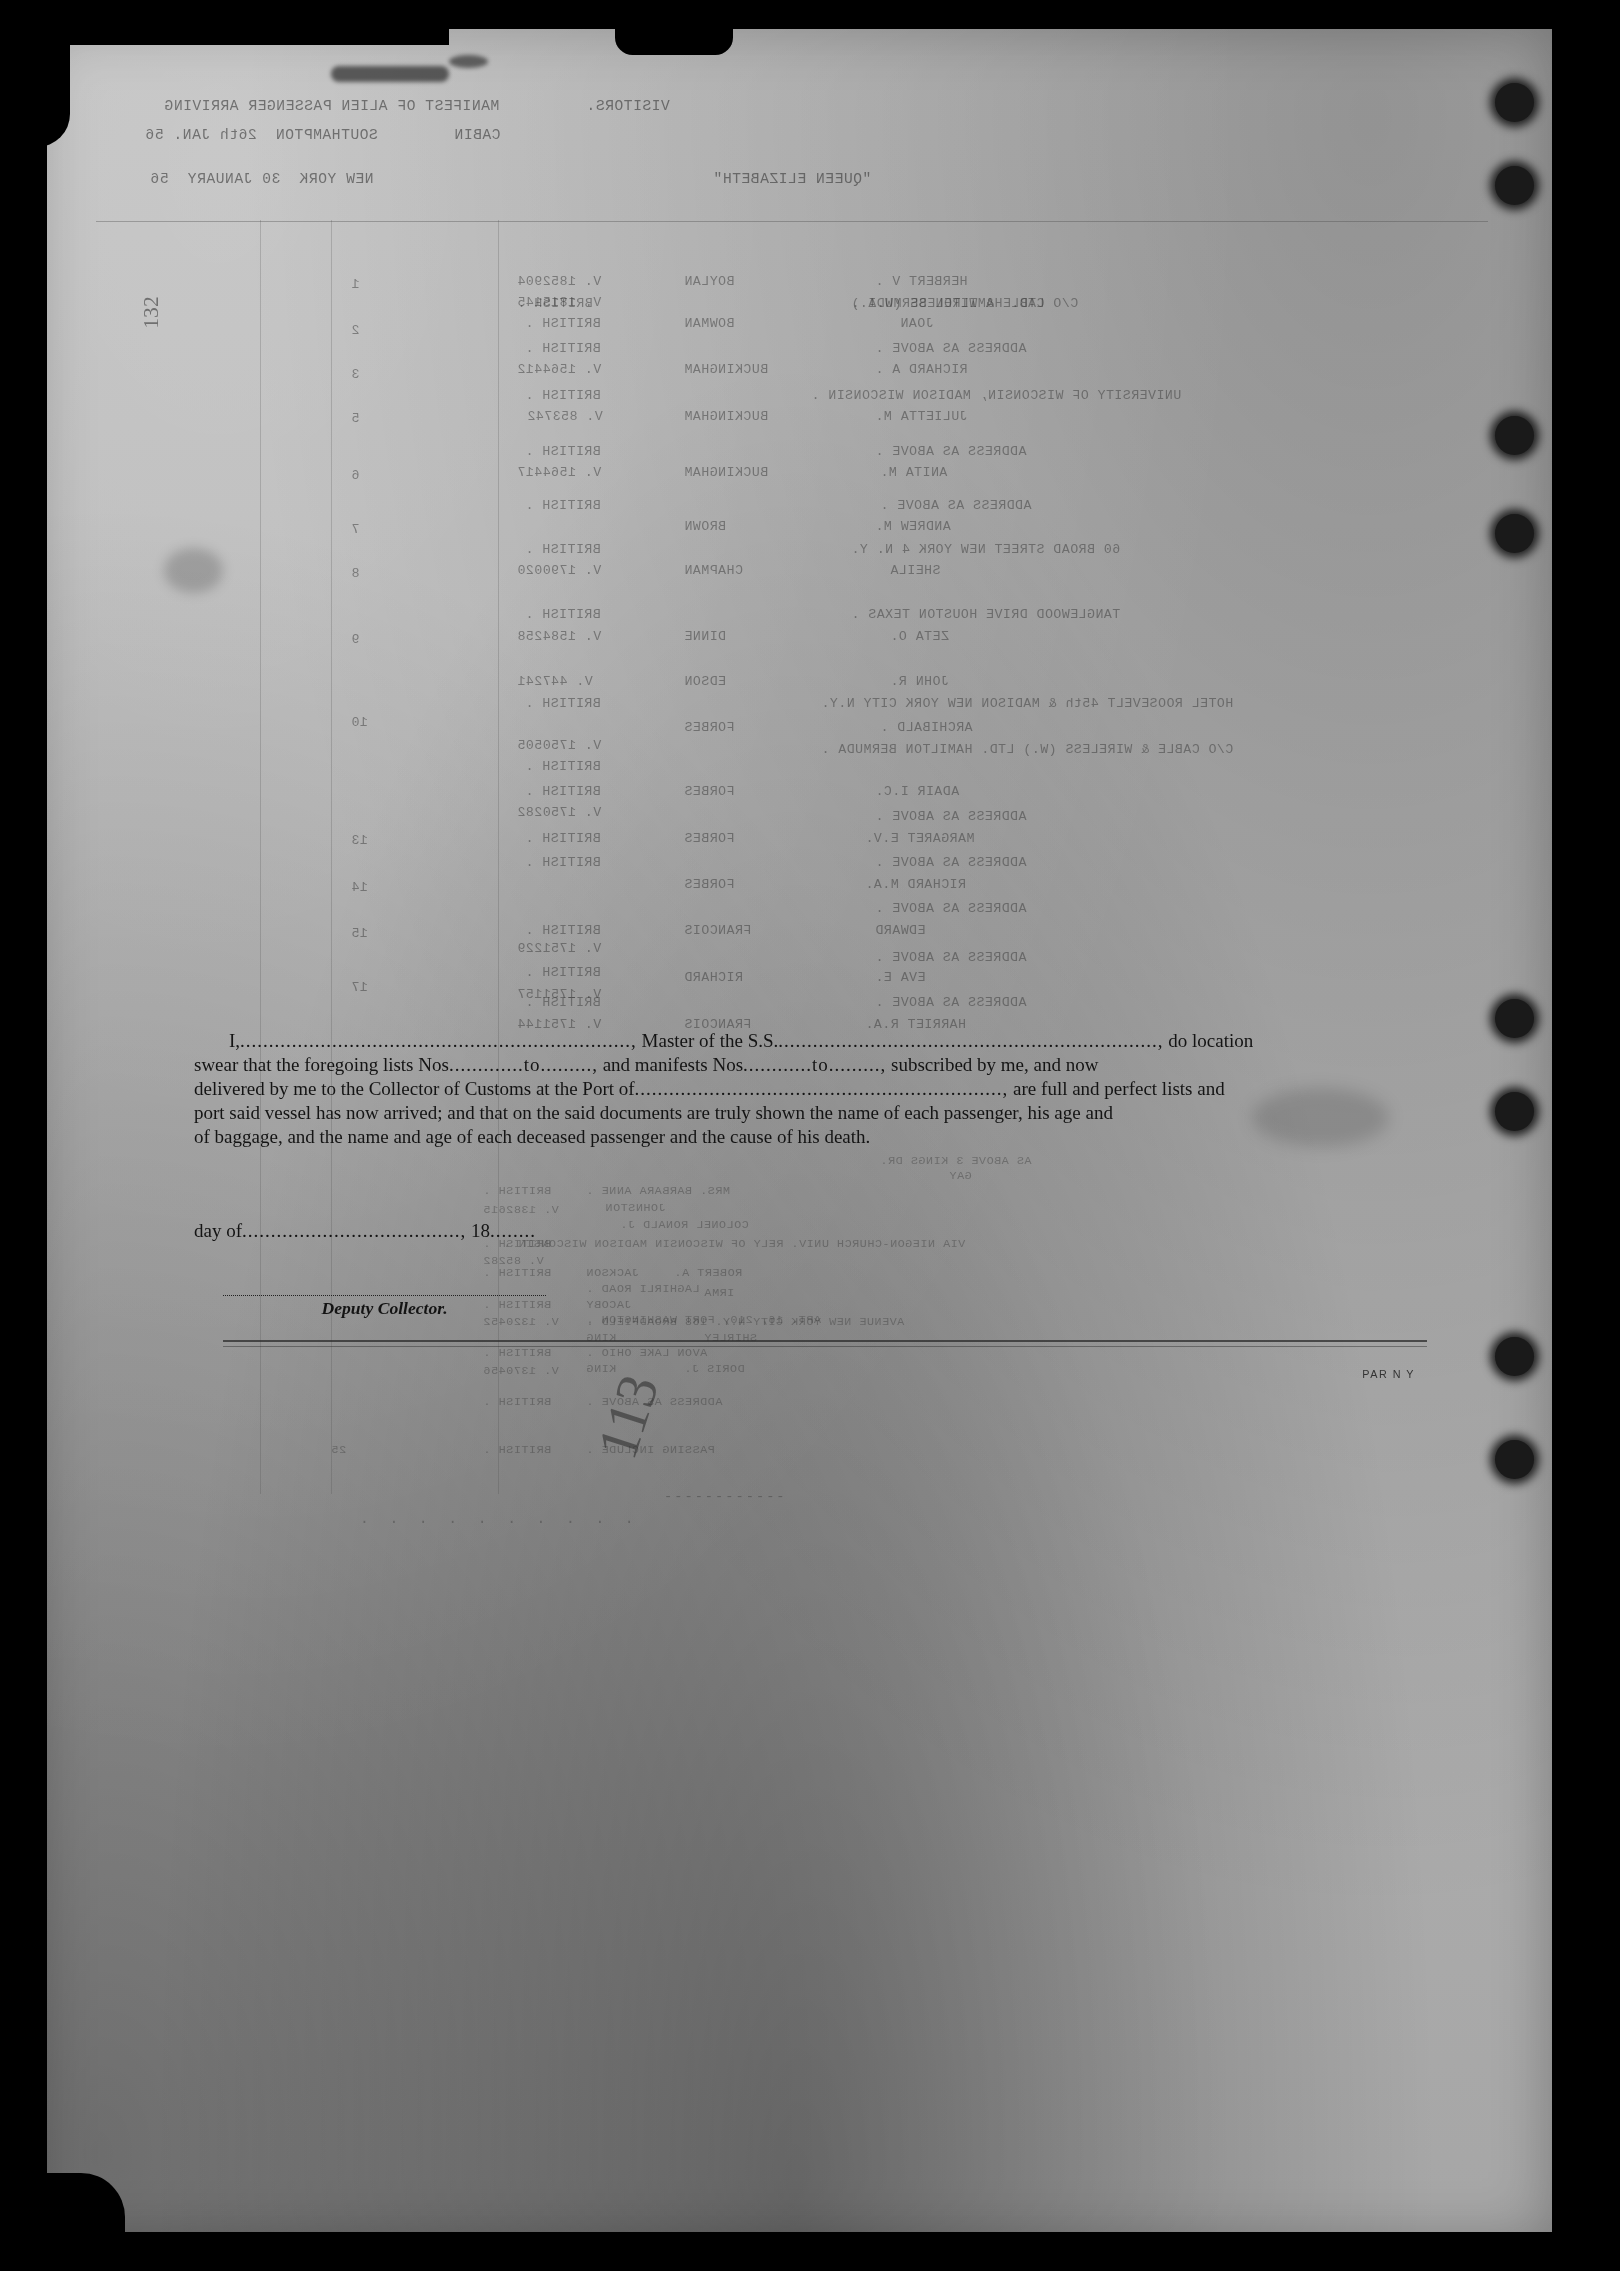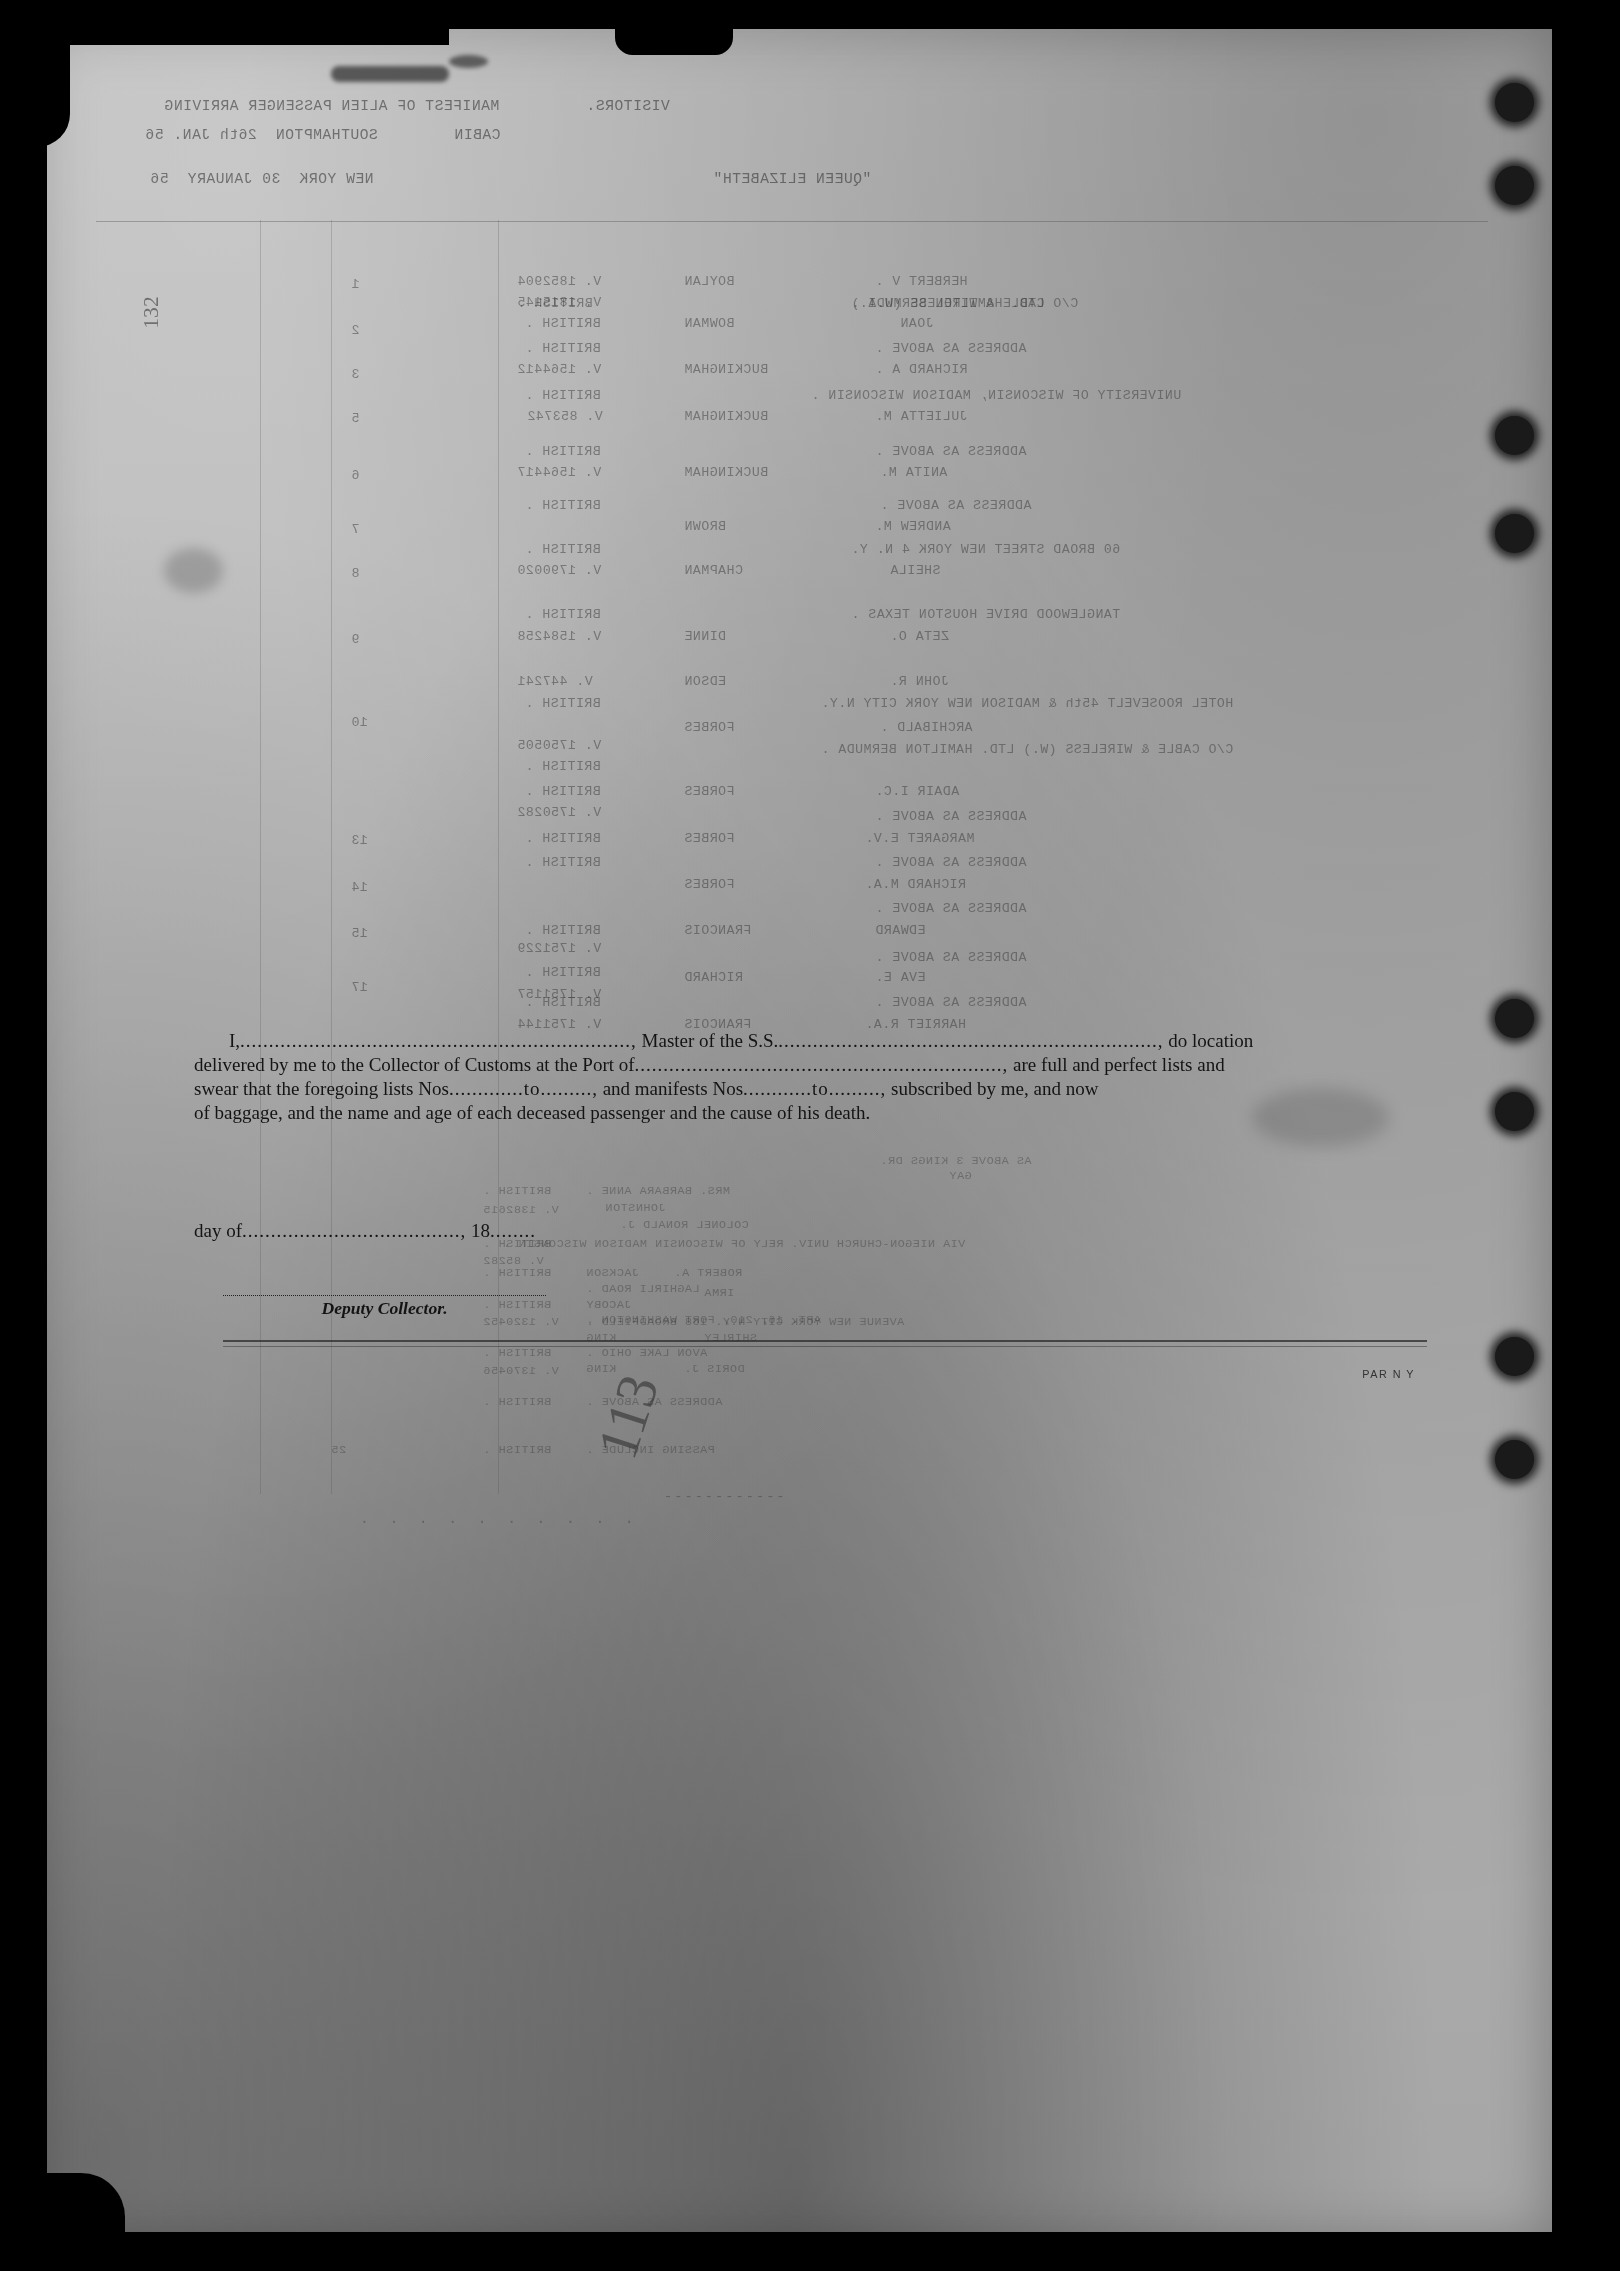--- a/index.html
+++ b/index.html
@@ -299,25 +299,26 @@
     <div class="ghost g-small" style="left:549px;top:1480px;"></div>
     <div class="ghost g-small" style="left:549px;top:1458px;"></div>
     <div class="ghost g-small" style="left:446px;top:1458px;"></div>
     <div class="ghost g-small" style="left:446px;top:1441px;"></div>
 
     <div class="affidavit">
       <p>
         <span class="aff-indent"></span><span>I,</span><span class="dots">....................................................................,</span> <span>Master of the S.S.</span><span class="dots">..................................................................,</span> <span>do location</span>
       </p>
       <p>
+        <span>swear that the foregoing lists Nos</span><span class="dots">.............to.........,</span> <span>and manifests Nos</span><span class="dots">............to.........,</span> <span>subscribed by me, and now</span>
+      </p>
+      <p>
         <span>delivered by me to the Collector of Customs at the Port of</span><span class="dots">................................................................,</span> <span>are full and perfect lists and</span>
       </p>
-      <p>
-        <span>swear that the foregoing lists Nos</span><span class="dots">.............to.........,</span> <span>and manifests Nos</span><span class="dots">............to.........,</span> <span>subscribed by me, and now</span>
-      </p>
+      <p>port said vessel has now arrived; and that on the said documents are truly shown the name of each passenger, his age and</p>
       <p>of baggage, and the name and age of each deceased passenger and the cause of his death.</p>
     </div>
 
     <div class="sworn">
       <div class="row" style="margin-top:17.6px;">
         <span>day of</span><span class="dots">......................................,</span> <span>18</span><span class="dots">........</span>
       </div>
     </div>
 
     <div class="deputy">

